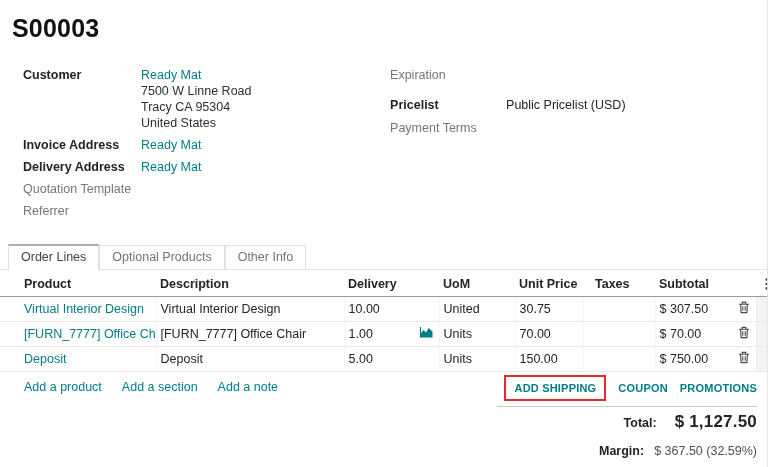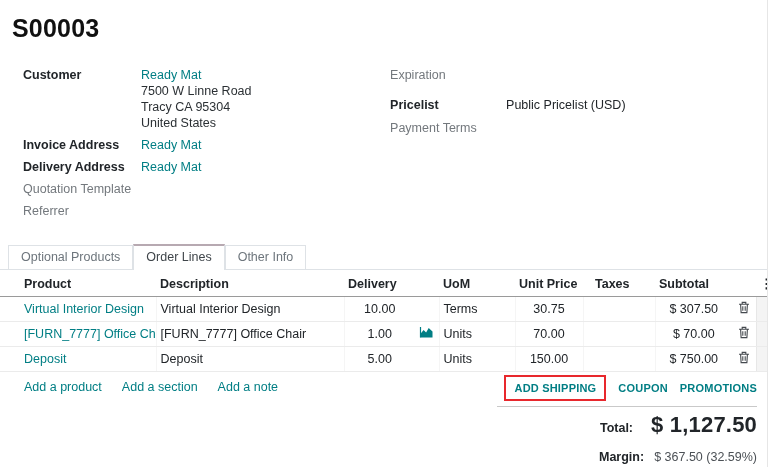--- a/index.html
+++ b/index.html
@@ -44,21 +44,21 @@
   table.olines th {
     text-align:left; font-weight:700; color:#212529; padding:6px 4px 5px 4px;
     border-bottom:1px solid #9a9a9a; white-space:nowrap; overflow:hidden;
   }
   table.olines td {
     padding:4px 4px; border-bottom:1px solid #ebebeb; white-space:nowrap; overflow:hidden;
     border-left:1px solid #f5f5f5;
   }
   table.olines td:first-child { border-left:none; }
   th.c-prod, td.c-prod { padding-left:24px !important; }
-  .num { text-align:center; }
+  .num { text-align:left; }
   td.c-prod a { color:#017e84; text-decoration:none; }
   td.c-icon { padding:4px 2px; border-left:none !important; }
   td.c-trash { text-align:center; border-left:none !important; padding:4px 0; }
   td.c-toggle { background:#f4f4f4; border-left:1px solid #e7e7e7 !important; }
   th.c-toggle { text-align:center; padding:6px 0 5px 0; color:#3c4045; }
   .trash-btn { background:none; border:none; cursor:pointer; padding:0; line-height:0; }
   .dots { font-weight:700; font-size:13px; cursor:pointer; }
 
   .line-links { display:flex; gap:20px; padding:8px 0 6px 24px; }
   .line-links a { color:#017e84; text-decoration:none; cursor:pointer; }
@@ -68,21 +68,21 @@
   .btn-row { display:flex; justify-content:flex-end; align-items:center; gap:12px; }
   .flat-btn {
     background:none; border:none; color:#017e84; font-weight:700;
     font-size:11px; letter-spacing:.2px; cursor:pointer; padding:0;
     font-family:"Liberation Sans", sans-serif;
   }
   .hl-box { border:2px solid #e8282d; padding:4px 8px; }
   .tot-sep { border-top:1px solid #c9c9c9; margin-top:5px; }
   .total-row { display:flex; justify-content:flex-end; align-items:baseline; margin-top:5px; }
   .total-label { font-weight:700; font-size:12.5px; }
-  .total-value { font-weight:700; font-size:22px; margin-left:18px; letter-spacing:.2px; }
+  .total-value { font-weight:700; font-size:17px; margin-left:18px; letter-spacing:.2px; }
   .margin-row { display:flex; justify-content:flex-end; align-items:baseline; margin-top:12px; }
   .margin-label { font-weight:700; font-size:12.5px; }
   .margin-value { font-size:12.5px; color:#4c5156; margin-left:10px; }
 </style>
 </head>
 <body>
 
 <div class="sheet">
 
   <h1 class="o-title">S00003</h1>
@@ -128,22 +128,22 @@
         <div class="fvalue">Public Pricelist (USD)</div>
       </div>
       <div class="frow" style="margin-top:7px;">
         <div class="flabel muted">Payment Terms</div>
         <div class="fvalue"></div>
       </div>
     </div>
   </div>
 
   <div class="tabs">
+    <div class="tab active">Order Lines</div>
     <div class="tab">Optional Products</div>
-    <div class="tab active">Order Lines</div>
     <div class="tab">Other Info</div>
   </div>
 
   <table class="olines">
     <colgroup>
       <col style="width:156px">
         <col style="width:188px">
         <col style="width:71px">
       <col style="width:24px">
         <col style="width:76px">
@@ -166,21 +166,21 @@
         <th></th>
         <th class="c-toggle dots"><span>⋮</span></th>
       </tr>
     </thead>
     <tbody>
       <tr>
         <td class="c-prod"><a>Virtual Interior Design</a></td>
         <td>Virtual Interior Design</td>
         <td class="num">10.00</td>
         <td class="c-icon"></td>
-        <td>Terms</td>
+        <td>United</td>
         <td class="num">30.75</td>
         <td style="padding-left:12px"></td>
         <td class="num">$ 307.50</td>
         <td class="c-trash">
           <button class="trash-btn"><span><svg width="12" height="13" viewBox="0 0 12 13">
                   <path d="M1 3.2h10M4.2 3V1.4h3.6V3M2.6 3.4l.5 8.2h5.8l.5-8.2M4.8 5.2v4.6M7.2 5.2v4.6" stroke="#454a4f" fill="none" stroke-width="1.1"></path>
                 </svg></span></button>
         </td>
         <td class="c-toggle"></td>
       </tr>

